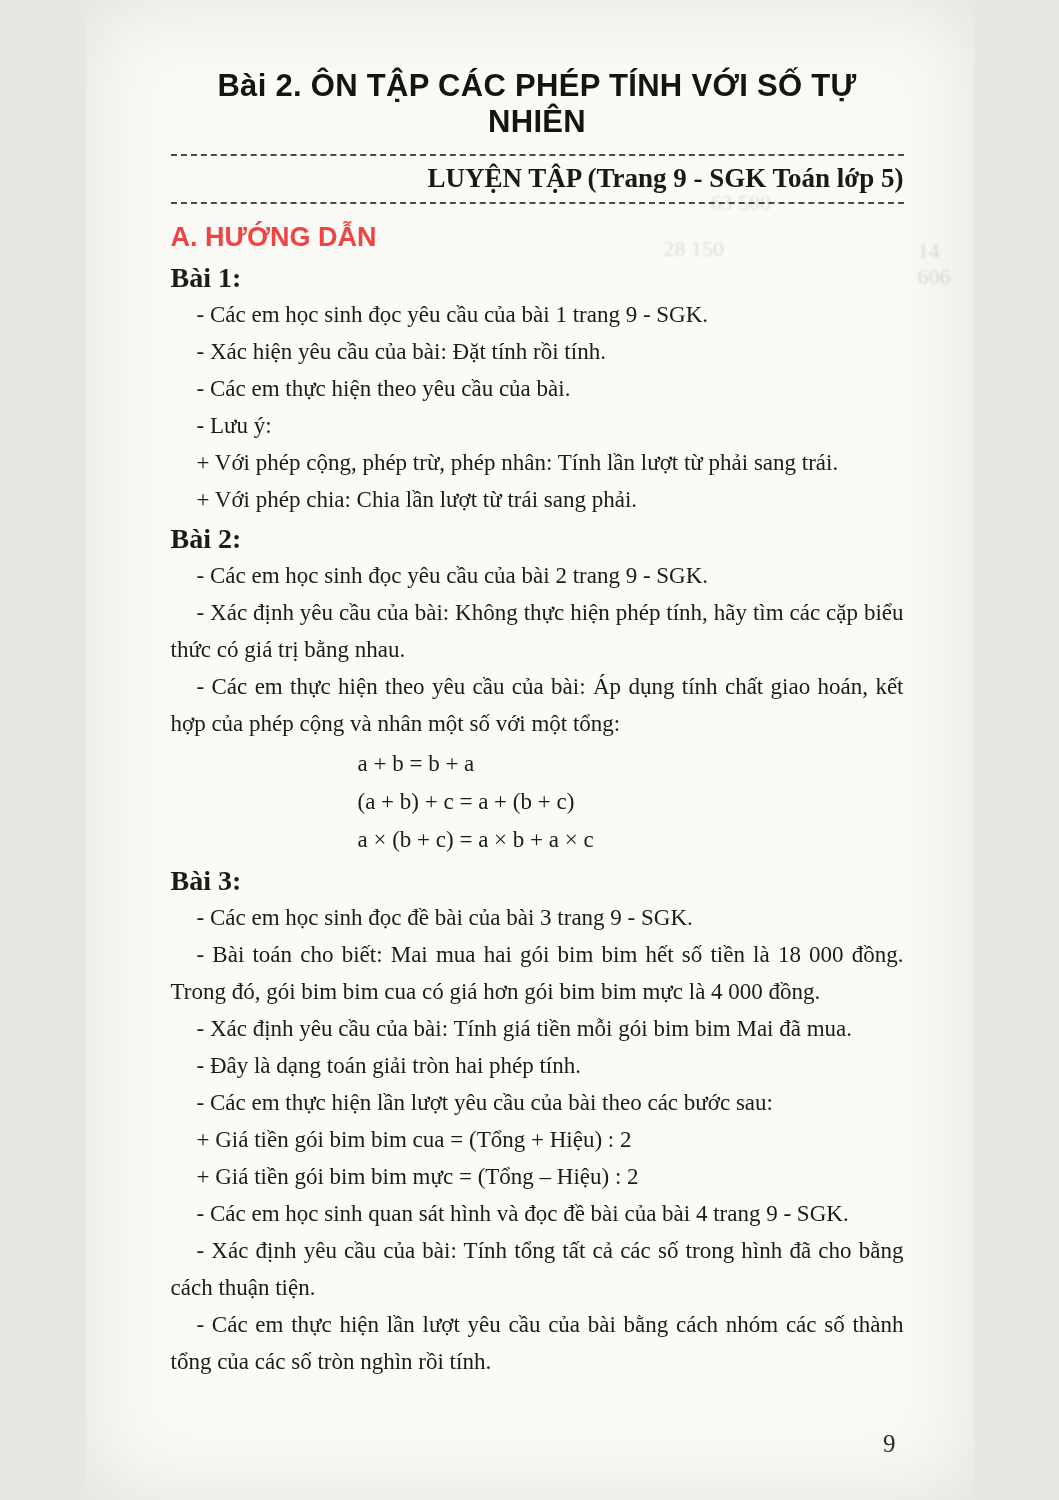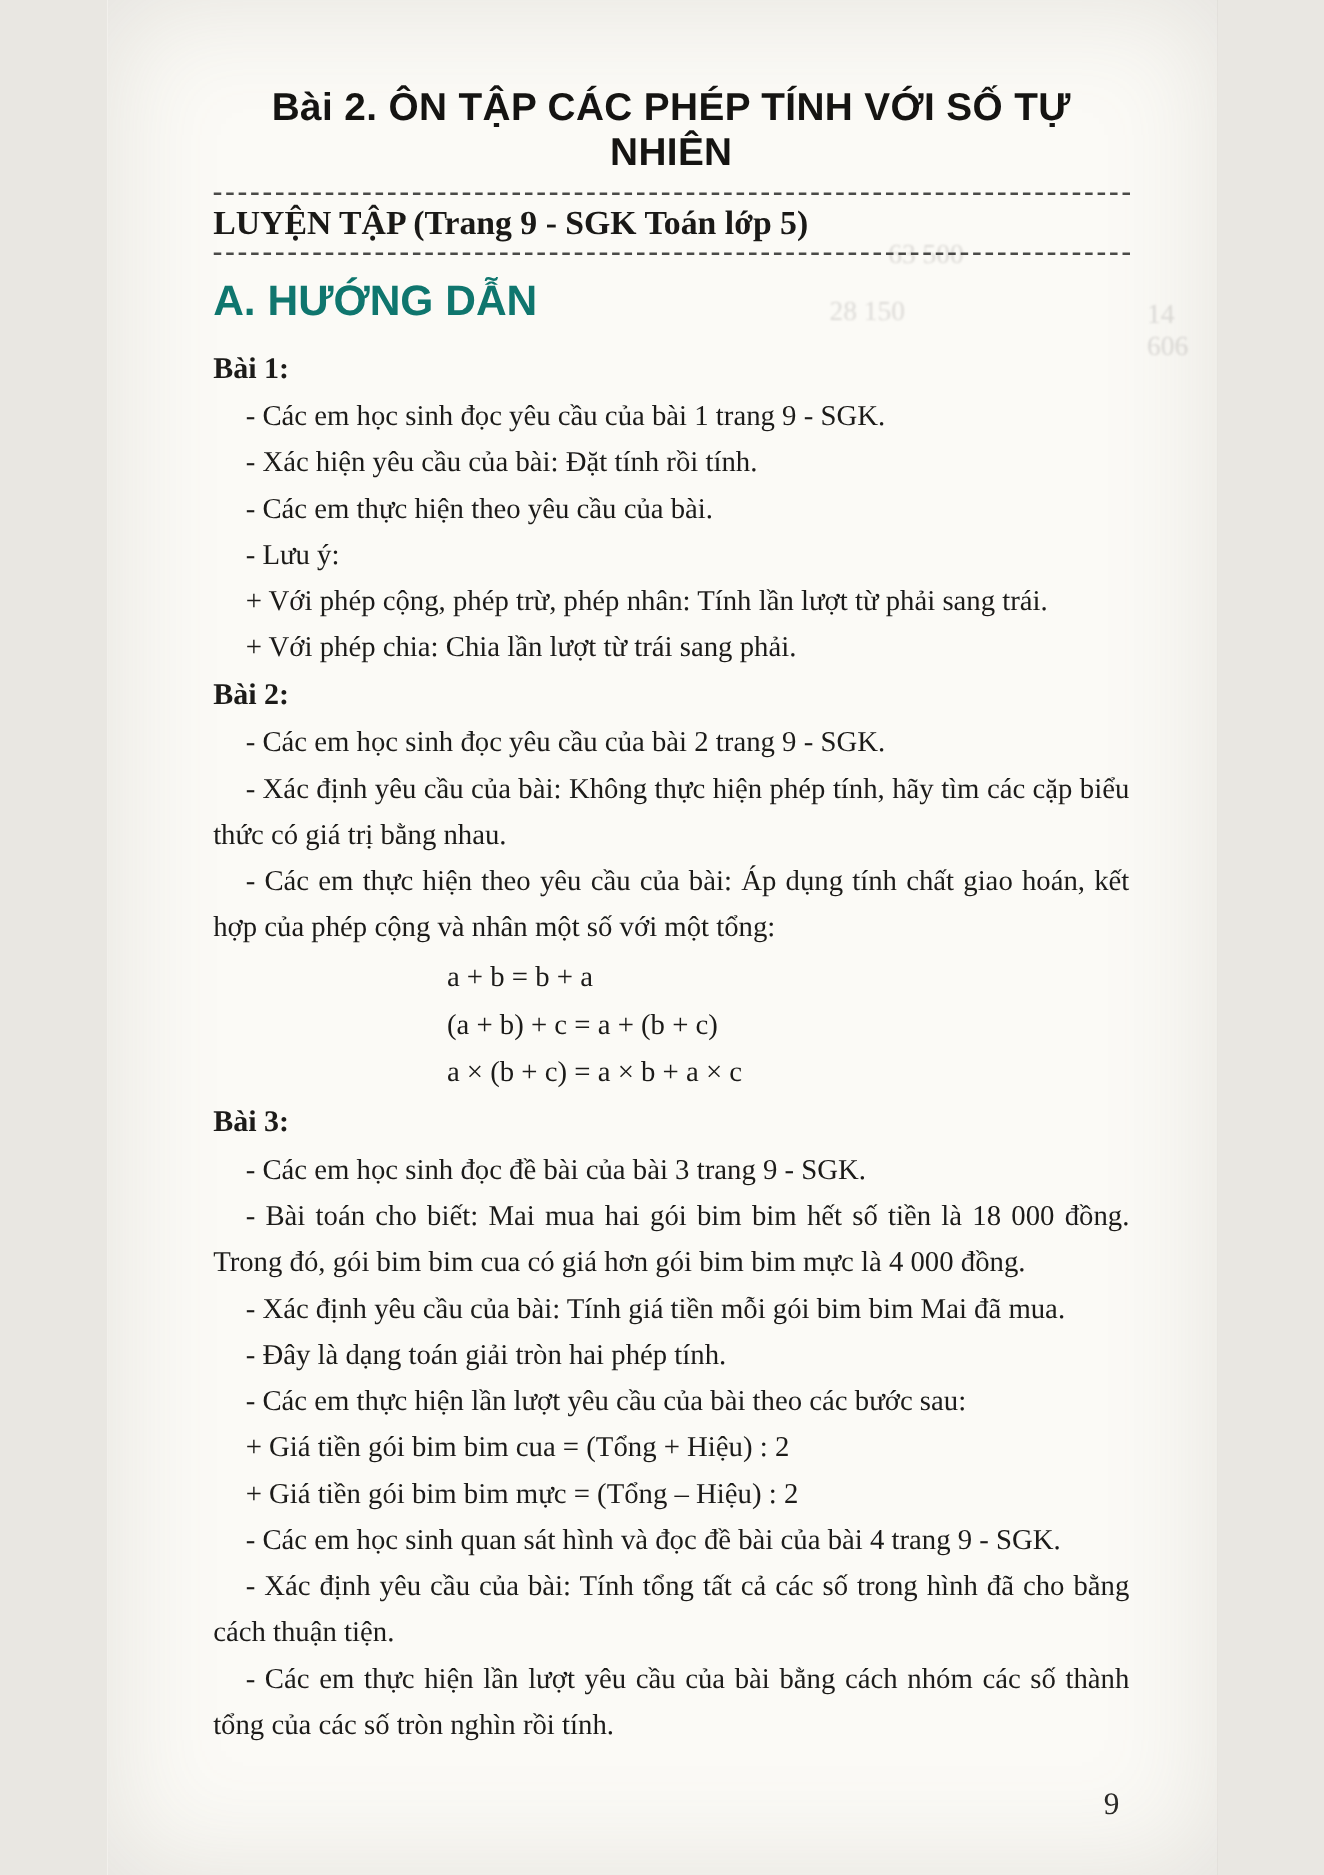--- a/index.html
+++ b/index.html
@@ -31,34 +31,34 @@
   }
   .rule {
     border: 0;
     border-top: 2px dashed #4a4a48;
     height: 0;
     margin: 0;
   }
   .subtitle {
     font-weight: 700;
     font-size: 27px;
-    text-align: left;
+    text-align: right;
     margin: 7px 0 8px 0;
     color: #1a1917;
   }
   .section-heading {
     font-family: "Liberation Sans", "DejaVu Sans", sans-serif;
     font-weight: 700;
-    font-size: 34px;
-    margin: 18px 0 16px 0;
-    color: #0f766e;
+    font-size: 27px;
+    margin: 18px 0 6px 0;
+    color: #ef4444;
   }
   .exercise-heading {
     font-weight: 700;
-    font-size: 24px;
+    font-size: 28px;
     line-height: 37px;
     margin: 2px 0 0 0;
   }
   .line {
     font-size: 23px;
     line-height: 37px;
     margin: 0;
     text-indent: 26px;
     text-align: justify;
   }

